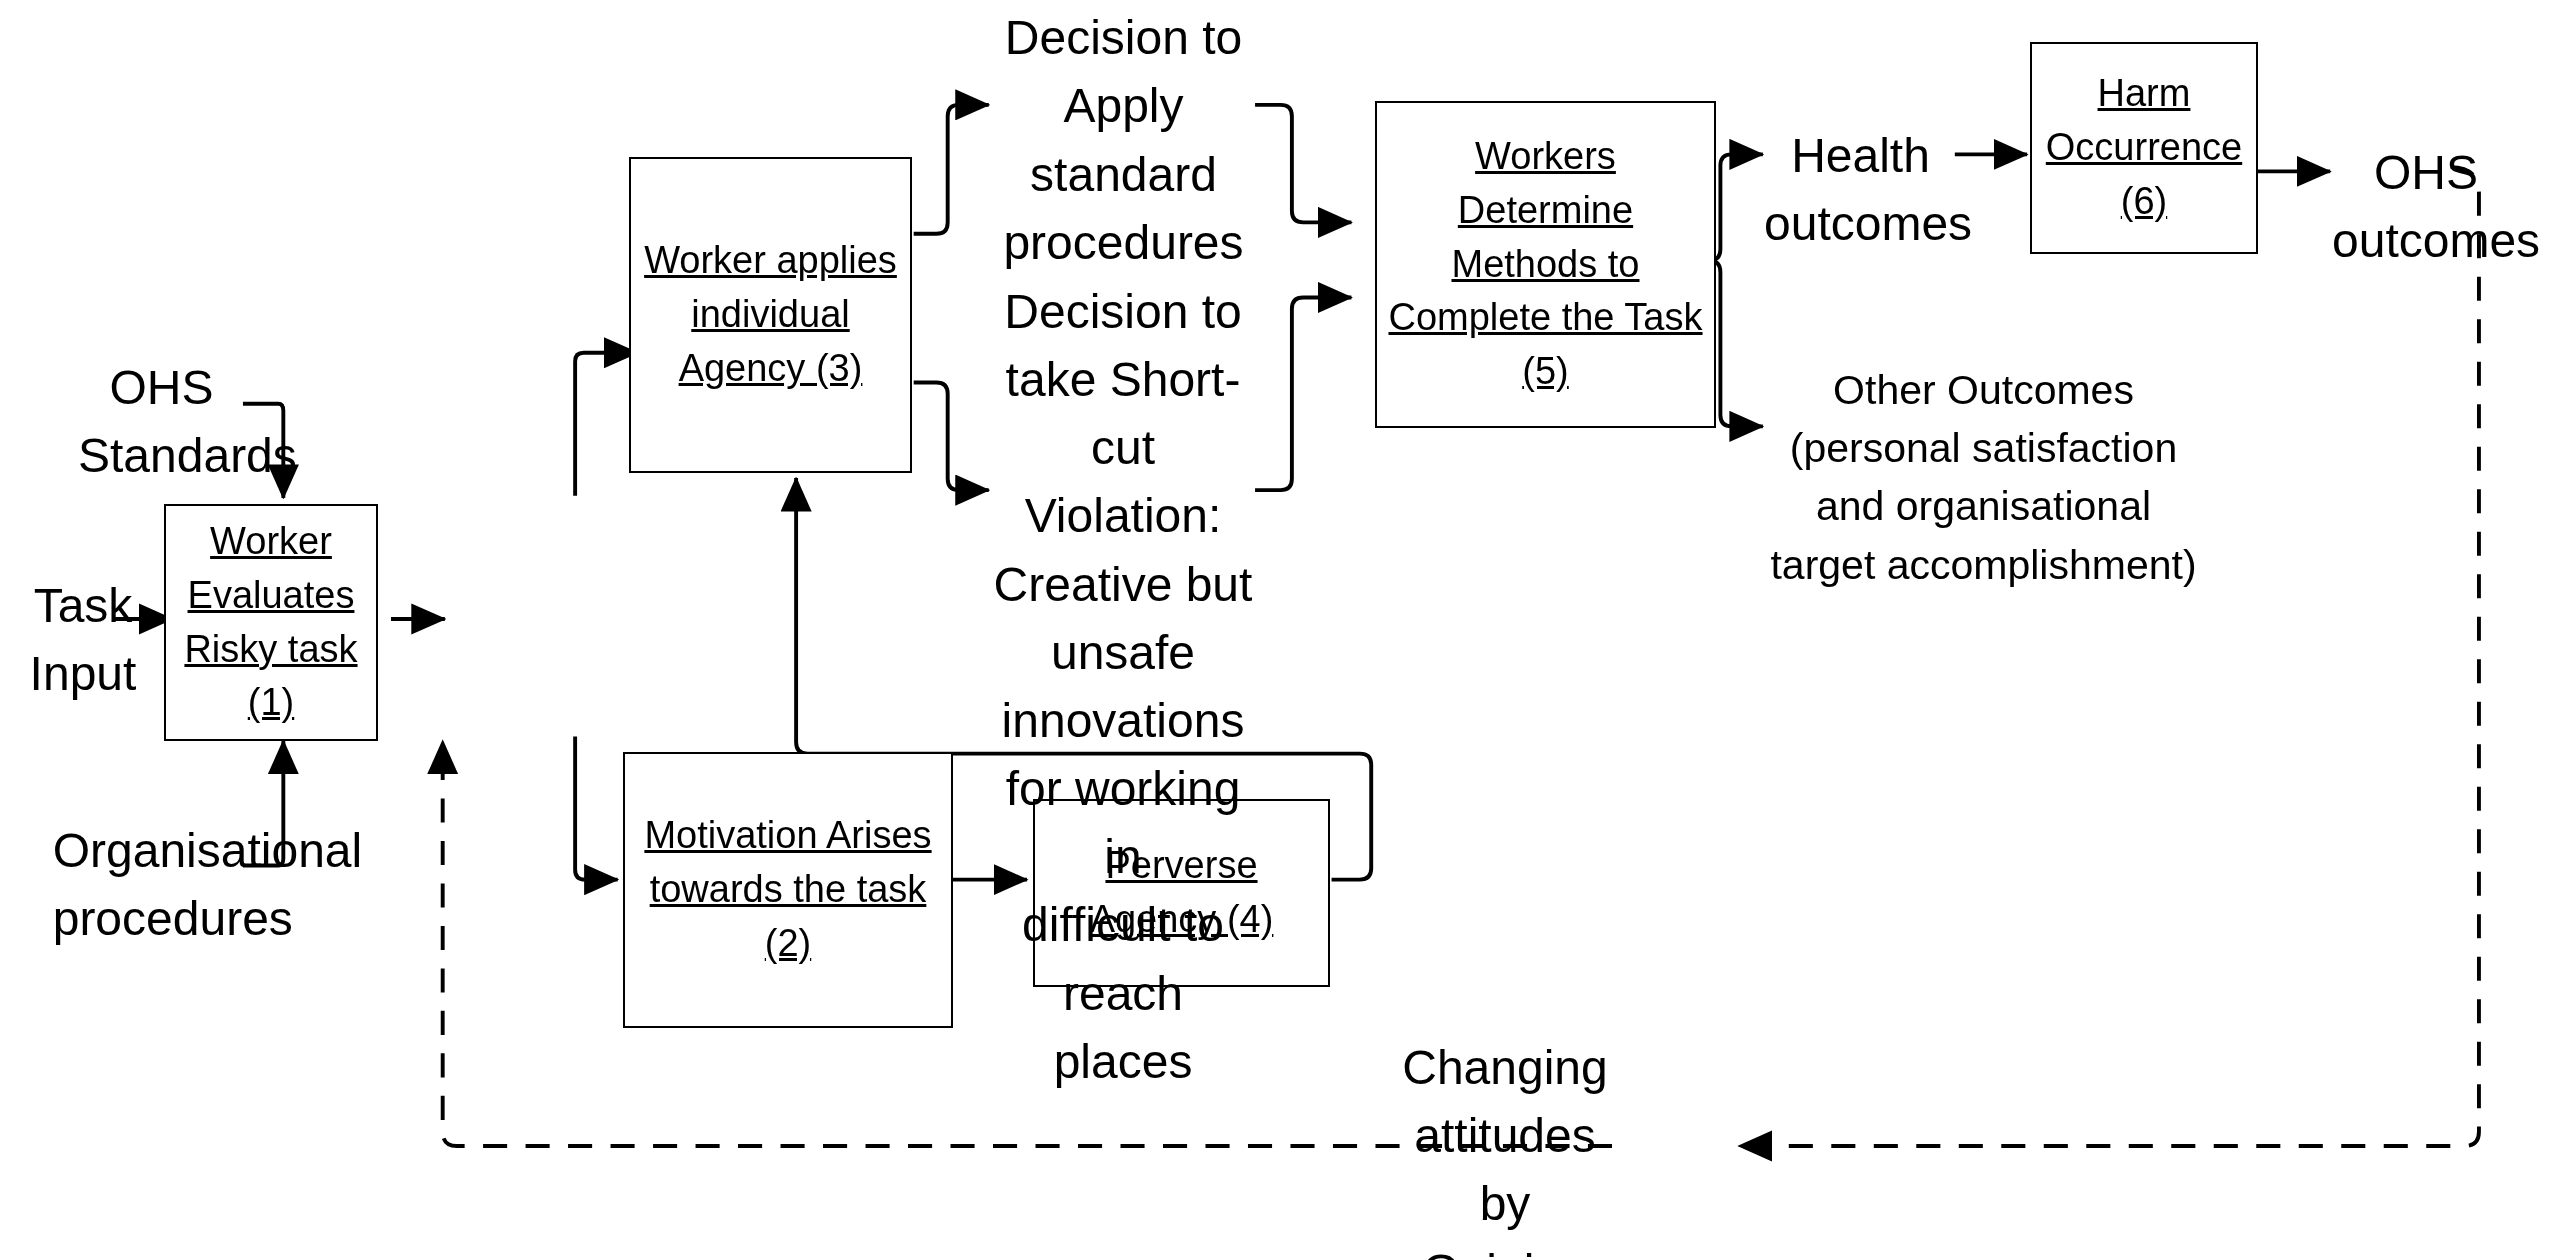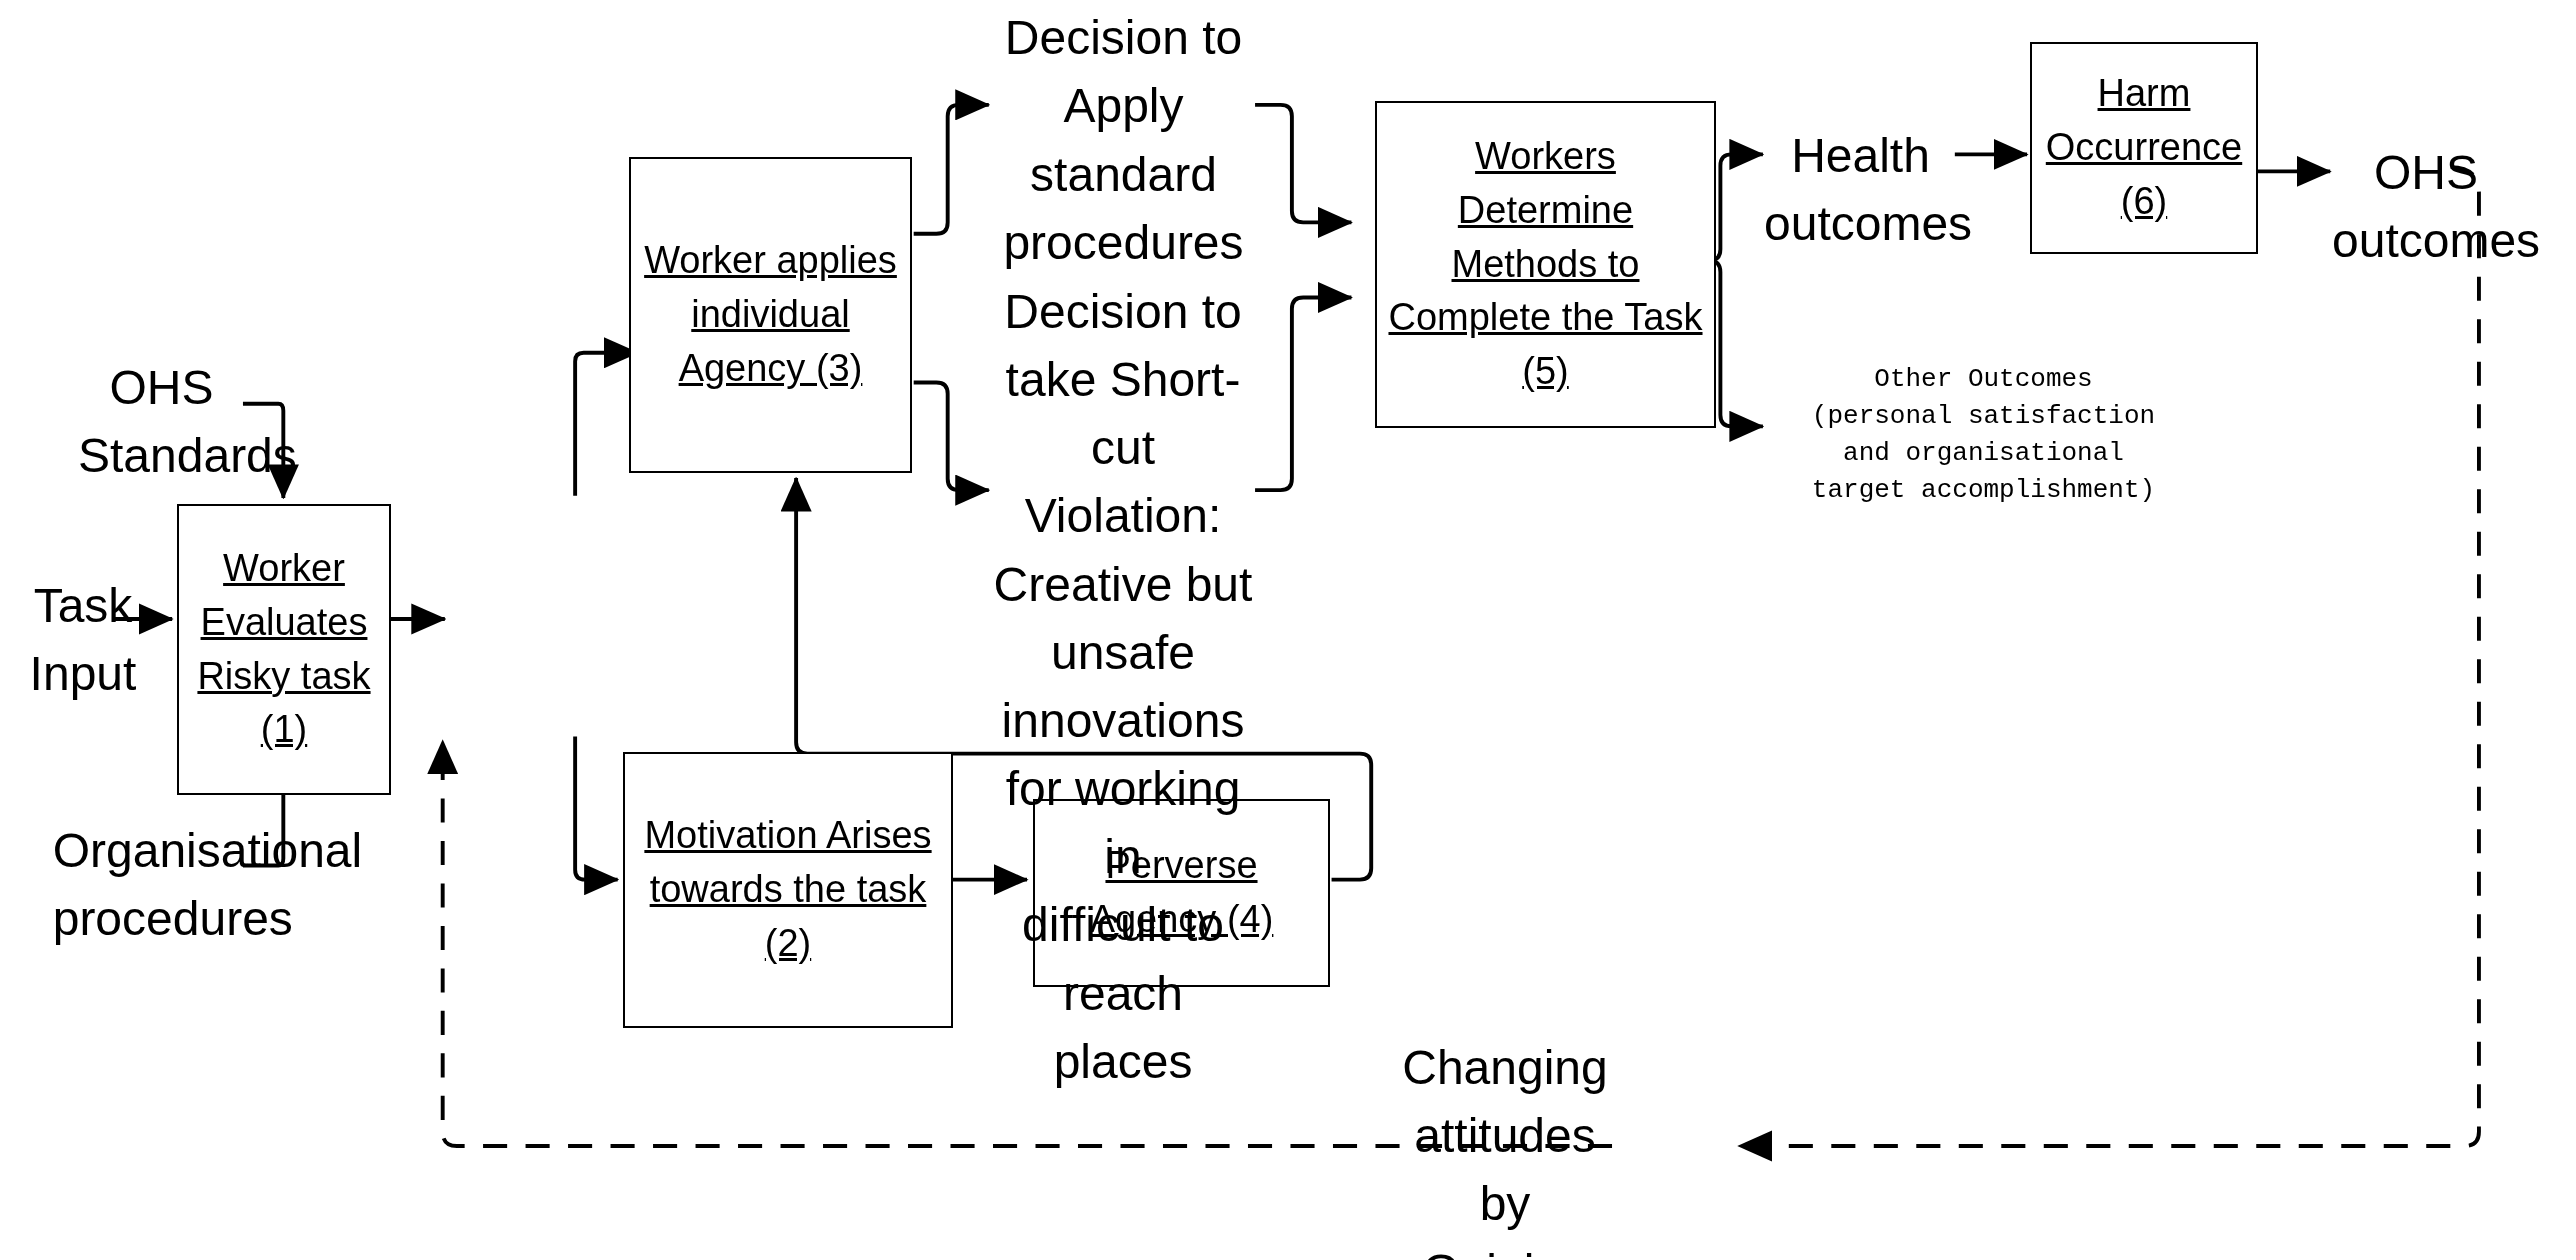--- a/index.html
+++ b/index.html
@@ -40,21 +40,21 @@
     text-decoration: underline;
   }
   .label {
     position: absolute;
     text-align: center;
     line-height: 1.42;
     font-size: 48px;
     white-space: pre-line;
     background: transparent;
   }
-  .label.small { font-size: 26px; font-family: Liberation Mono, monospace; }
+  .label.small { font-size: 41px; }
 </style>
 </head>
 <body>
 
 <div id="canvas">
 
   <svg class="connectors" viewBox="0 0 3637 1779">
     <defs>
       <marker id="ah" markerWidth="9" markerHeight="8" refX="8.6" refY="4" orient="auto" markerUnits="strokeWidth">
         <path d="M0,0 L9,4 L0,8 z" fill="#000000"></path>
@@ -95,21 +95,21 @@
 
       <path d="M3186,242 L3290,242"></path>
     </g>
 
     <g fill="none" stroke="#000000" stroke-width="5.5" stroke-dasharray="34 26" marker-end="url(#ah)">
       <path d="M3460,236 Q3500,236 3500,272 L3500,1598 Q3500,1618 3480,1618 L2455,1618"></path>
       <path d="M2276,1618 L645,1618 Q625,1618 625,1598 L625,1046"></path>
     </g>
   </svg>
 
-  <div class="node" style="left:177px; top:504px; width:214px; height:291px;">Worker
+  <div class="node" style="left:164px; top:504px; width:214px; height:237px;">Worker
 Evaluates
 Risky task
 (1)</div>
 
   <div class="node" style="left:623px; top:752px; width:330px; height:276px;">Motivation
 Arises
 towards the
 task (2)</div>
 
   <div class="node" style="left:629px; top:157px; width:283px; height:316px;">Worker

